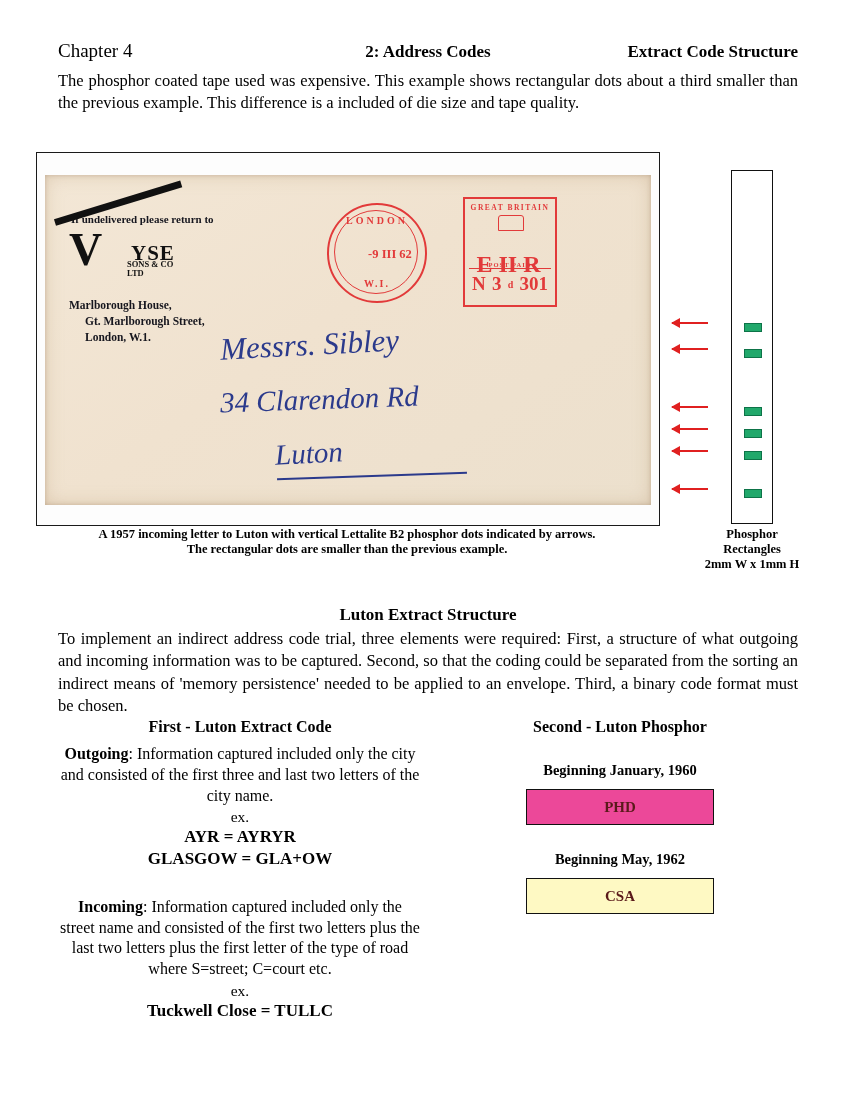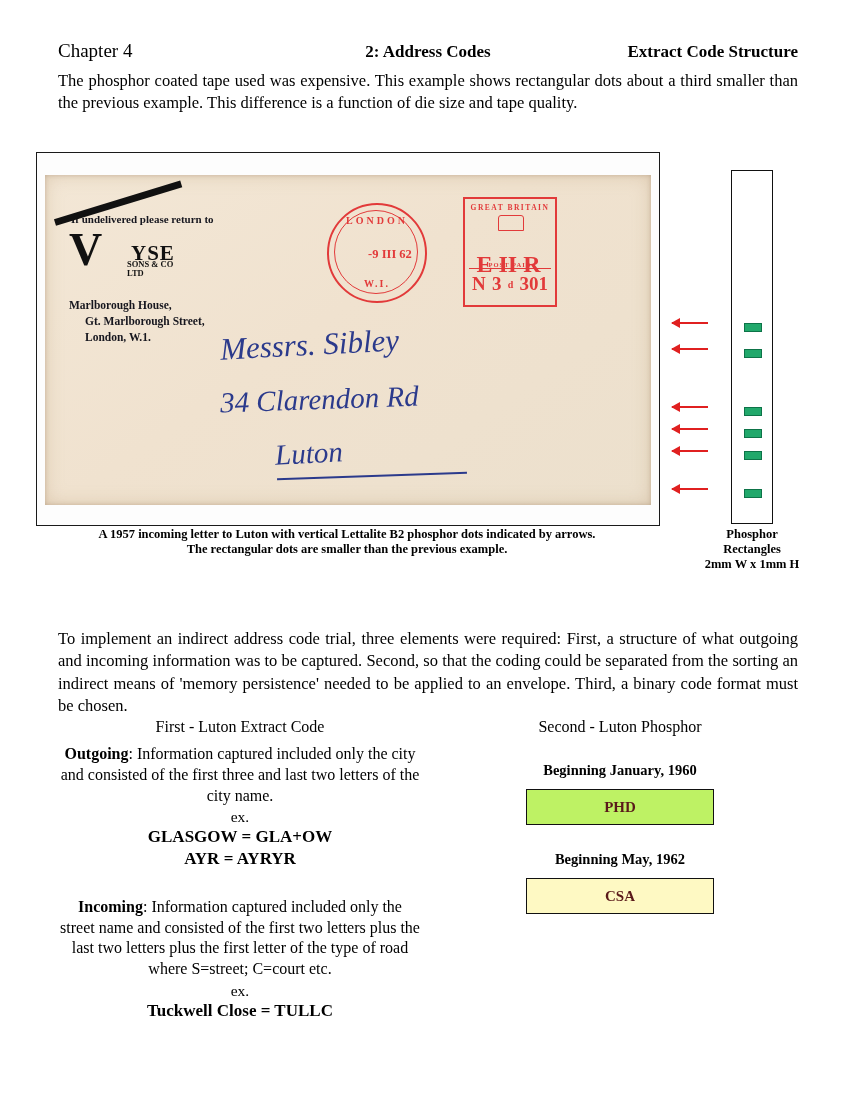--- a/index.html
+++ b/index.html
@@ -357,21 +357,21 @@
     text-align: center;
   }
   .col-right {
     position: absolute;
     left: 440px; top: 718px;
     width: 360px;
     text-align: center;
   }
   .col-head {
     font-size: 16px;
-    font-weight: normal;
+    font-weight: bold;
     margin-bottom: 8px;
   }
   .para {
     font-size: 16px;
     line-height: 1.3;
     margin-top: 6px;
   }
   .para b { font-weight: bold; }
   .ex { font-size: 15.5px; margin-top: 2px; }
   .code-line {
@@ -391,35 +391,35 @@
     width: 186px;
     height: 34px;
     border: 1px solid #111;
     font-size: 15px;
     font-weight: bold;
     display: flex;
     align-items: center;
     justify-content: center;
     color: #5a1a1a;
   }
-  .ph-green { background: #bef264; }
+  .ph-green { background: #ec4899; }
   .ph-teal  { background: #fef9c3; color:#5a1a1a; }
 </style>
 </head>
 <body>
 
 <div class="page">
 
   <div class="header">
     <div class="chapter">Chapter 4</div>
     <div class="center">2: Address Codes</div>
     <div class="right">Extract Code Structure</div>
   </div>
 
-  <div class="intro">The phosphor coated tape used was expensive. This example shows rectangular dots about a third smaller than the previous example. This difference is a function of die size and tape quality.</div>
+  <div class="intro">The phosphor coated tape used was expensive. This example shows rectangular dots about a third smaller than the previous example. This difference is a included of die size and tape quality.</div>
 
   <div class="cover-frame">
     <div class="cover-inner">
 
       <div class="ret-label">If undelivered please return to</div>
 
       <div class="logo-v">
         <span class="vletter">V</span>
         <span class="yse">YSE</span>
         <span class="sons">SONS &amp;
@@ -482,30 +482,31 @@
     <div class="dot" style="top:280px"></div>
     <div class="dot" style="top:318px"></div>
   </div>
 
   <div class="strip-caption">
     <div>Phosphor</div>
     <div>Rectangles</div>
     <div>2mm W x 1mm H</div>
   </div>
 
+  <div class="sec-title">Luton Extract Structure</div>
   <div class="sec-body">To implement an indirect address code trial, three elements were required: First, a structure of what outgoing and incoming information was to be captured. Second, so that the coding could be separated from the sorting an indirect means of 'memory persistence' needed to be applied to an envelope. Third, a binary code format must be chosen.</div>
 
   <div class="col-left">
     <div class="col-head">First - Luton Extract Code</div>
     <div class="para">
       <b>Outgoing</b><span>: Information captured included only the city and consisted of the first three and last two letters of the city name.</span>
     </div>
     <div class="ex">ex.</div>
+    <div class="code-line">AYR = AYRYR</div>
     <div class="code-line">GLASGOW = GLA+OW</div>
-    <div class="code-line">AYR = AYRYR</div>
     <div class="blk-spacer"></div>
     <div class="para">
       <b>Incoming</b><span>: Information captured included only the street name and consisted of the first two letters plus the last two letters plus the first letter of the type of road where S=street; C=court etc.</span>
     </div>
     <div class="ex">ex.</div>
     <div class="code-line">Tuckwell Close = TULLC</div>
   </div>
 
   <div class="col-right">
     <div class="col-head">Second - Luton Phosphor</div>

